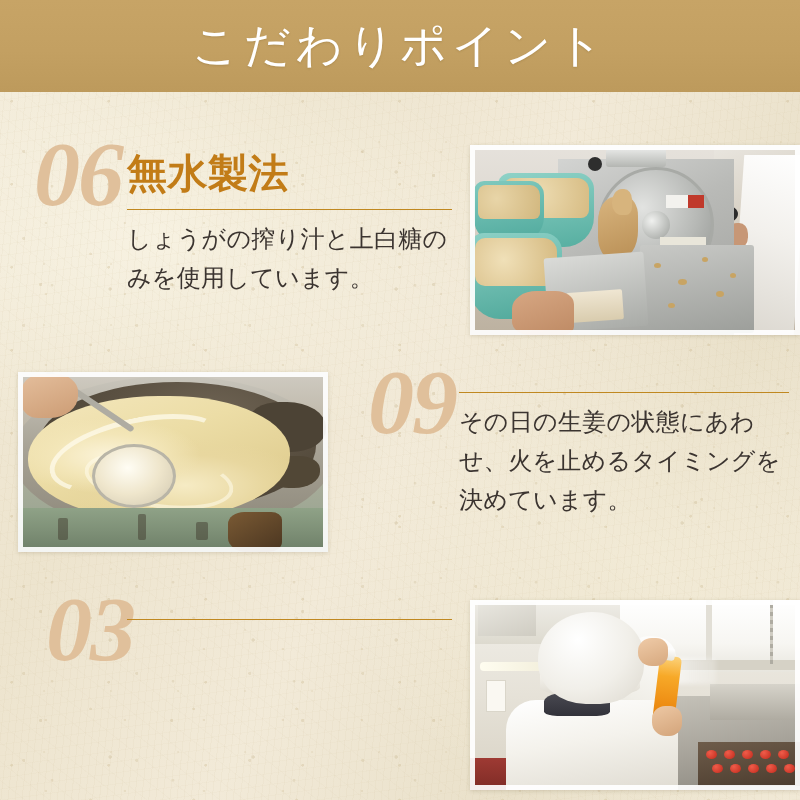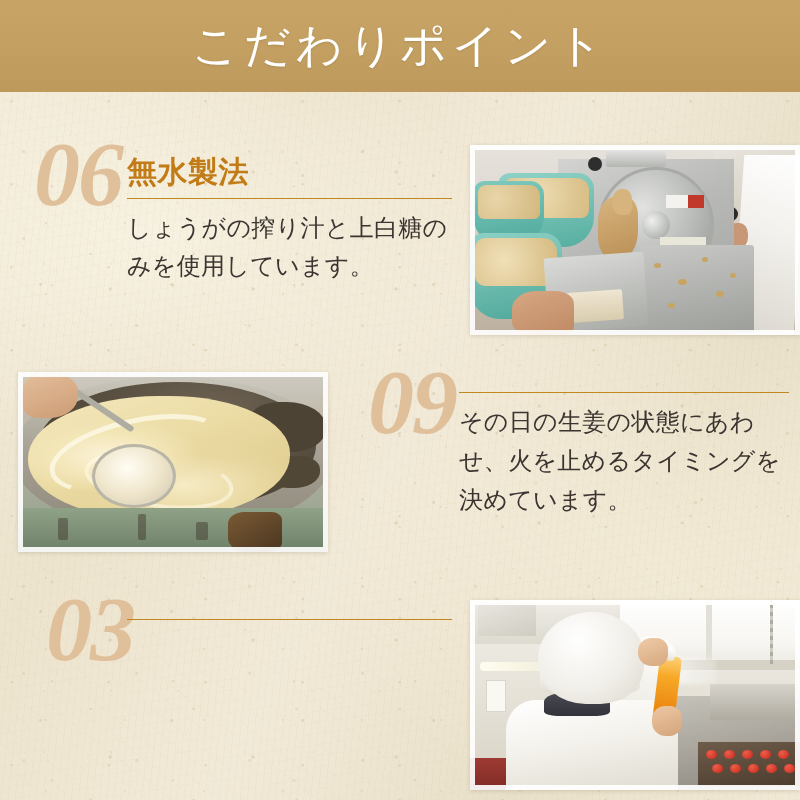--- a/index.html
+++ b/index.html
@@ -87,22 +87,22 @@
     line-height: 1;
     color: #E0C09B;
     letter-spacing: -2px;
     user-select: none;
     z-index: 1;
   }
 
   .txtblock { position: absolute; z-index: 3; }
 
   .head {
-    font-family: Liberation Sans, sans-serif;
-    font-size: 30px;
+    font-family: Liberation Mono, monospace;
+    font-size: 40px;
     font-weight: 700;
     color: #C27C17;
     line-height: 1.12;
     letter-spacing: .5px;
     white-space: nowrap;
   }
 
   .rule {
     height: 1px;
     background: #C08820;

